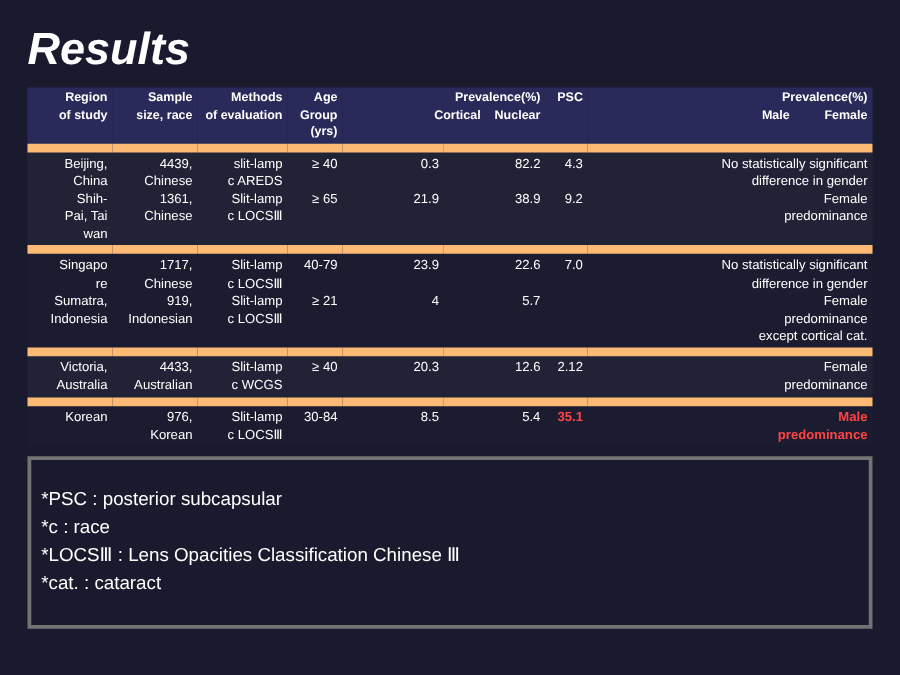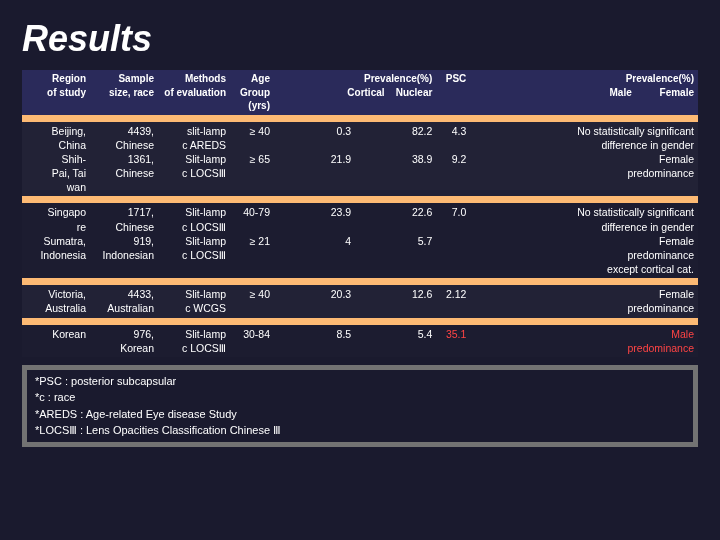--- a/index.html
+++ b/index.html
@@ -48,27 +48,27 @@
       background: rgba(255,255,255,0.04);
     }
     .main-table tbody tr:nth-child(even) {
       background: rgba(255,255,255,0.01);
     }
     .group-row td {
       border-top: 7px solid #fdba74;
     }
     .red-text {
       color: #ff4444;
-      font-weight: normal;
+      font-weight: bold;
     }
     .footnote-box {
-      border: 5px solid #737373;
+      border: 3px solid #737373;
       margin-top: 8px;
-      padding: 3px 8px;
-      font-size: 11px;
+      padding: 21px 8px;
+      font-size: 15px;
       color: #fff;
       line-height: 1.5;
     }
     .col-region { width: 68px; }
     .col-sample { width: 68px; }
     .col-methods { width: 72px; }
     .col-age { width: 44px; }
     .col-psc { width: 34px; }
     .col-gap { width: 10px; }
     .header-group {
@@ -143,16 +143,16 @@
         <td class="red-text">35.1</td>
         <td></td>
         <td colspan="2" class="red-text">Male<br>predominance</td>
       </tr>
     </tbody>
   </table>
 
   <div class="footnote-box">
     <div>*PSC : posterior subcapsular</div>
     <div>*c : race</div>
-    <div>*AREDS : Age-related Eye disease Study</div>
     <div>*LOCSⅢ : Lens Opacities Classification Chinese Ⅲ</div>
+    <div>*cat. : cataract</div>
   </div>
 </div>
 
 </body></html>

